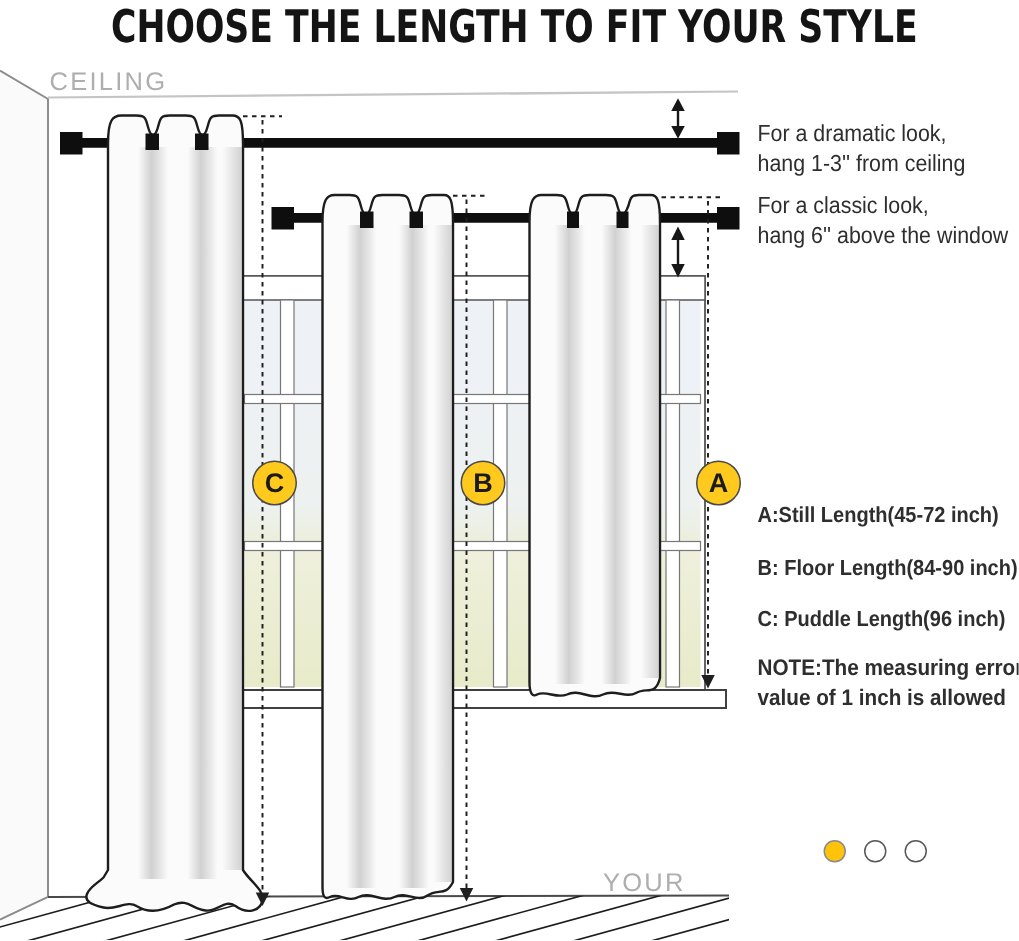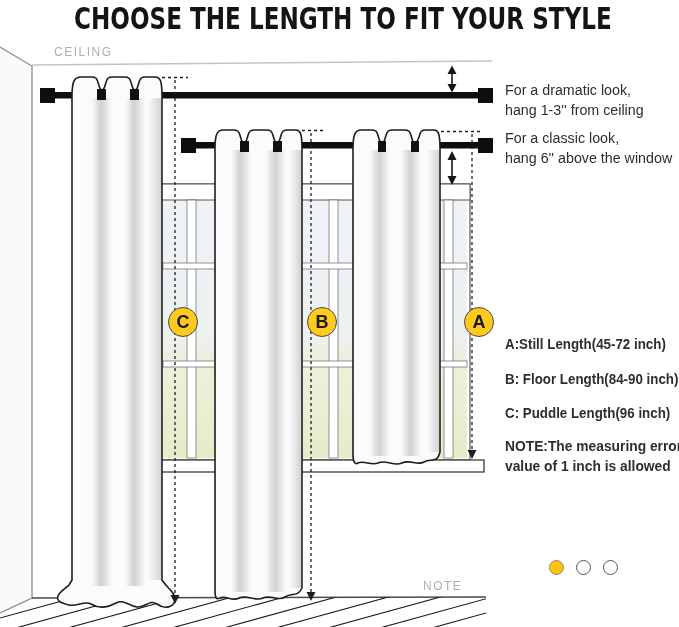--- a/index.html
+++ b/index.html
@@ -1,21 +1,21 @@
 <!DOCTYPE html>
 <html><head>
 <meta charset="utf-8">
 <style>
   html,body{margin:0;padding:0;}
   body{width:679px;height:627px;background:#ffffff;font-family:"Liberation Sans",sans-serif;overflow:hidden;}
   .stage{position:relative;width:586px;height:627px;background:#fff;}
   .stage svg{position:absolute;left:0;top:0;}
   .abs{position:absolute;}
   .title{left:74px;top:1px;font-family:"DejaVu Sans",sans-serif;font-weight:700;font-size:30px;color:#141414;white-space:nowrap;transform:scaleX(.77);transform-origin:left top;letter-spacing:0px;}
-  .wall-label{font-size:12px;color:#aeaeae;letter-spacing:1.5px;font-weight:400;white-space:nowrap;margin-left:21px;}
+  .wall-label{font-size:17px;color:#aeaeae;letter-spacing:1.5px;font-weight:400;white-space:nowrap;}
   .ceiling-label{left:33px;top:45px;}
   .floor-label{left:402px;top:579px;}
   .rtext{left:505px;color:#2e2e2e;white-space:nowrap;transform:scaleX(.92);transform-origin:left top;}
   .tip{font-size:15.5px;font-weight:400;}
   .len{font-size:14.5px;font-weight:700;}
   .note{font-size:15px;font-weight:700;}
   .t-dram1{top:81px;} .t-dram2{top:101px;}
   .t-clas1{top:129px;} .t-clas2{top:149px;}
   .t-lena{top:336px;} .t-lenb{top:371px;} .t-lenc{top:405px;}
   .t-note1{top:437px;} .t-note2{top:457px;}
@@ -161,21 +161,21 @@
 
     <g>
       <line x1="452" y1="157" x2="452" y2="179" stroke="#161616" stroke-width="1.6"></line>
       <polygon points="447.5,160 456.5,160 452,151" fill="#161616"></polygon>
       <polygon points="447.5,176 456.5,176 452,185" fill="#161616"></polygon>
     </g>
   </svg>
 
   <div class="abs title">CHOOSE THE LENGTH TO FIT YOUR STYLE</div>
   <div class="abs wall-label ceiling-label">CEILING</div>
-  <div class="abs wall-label floor-label">NOTE</div>
+  <div class="abs wall-label floor-label">YOUR</div>
 
   <div class="abs rtext tip t-dram1">For a dramatic look,</div>
   <div class="abs rtext tip t-dram2">hang 1-3'' from ceiling</div>
   <div class="abs rtext tip t-clas1">For a classic look,</div>
   <div class="abs rtext tip t-clas2">hang 6'' above the window</div>
 
   <div class="abs rtext len t-lena">A:Still Length(45-72 inch)</div>
   <div class="abs rtext len t-lenb">B: Floor Length(84-90 inch)</div>
   <div class="abs rtext len t-lenc">C: Puddle Length(96 inch)</div>
 

